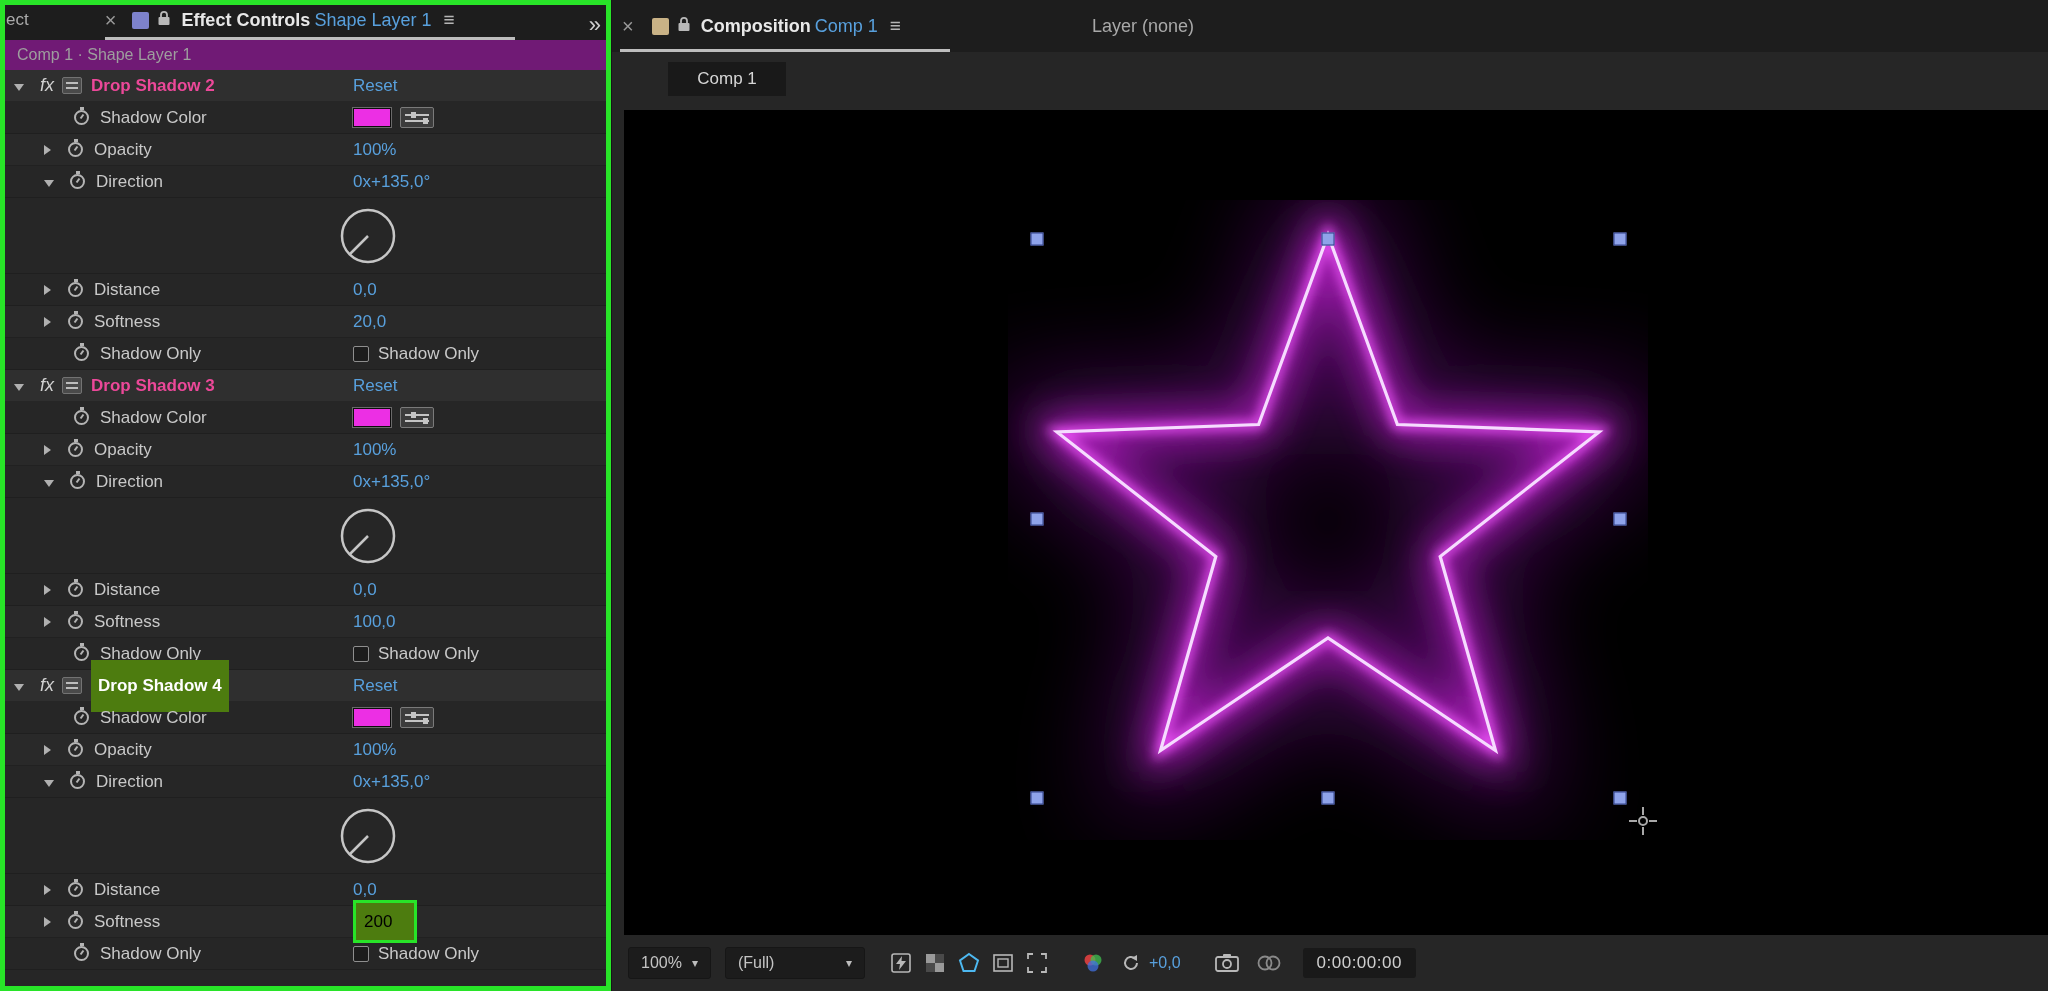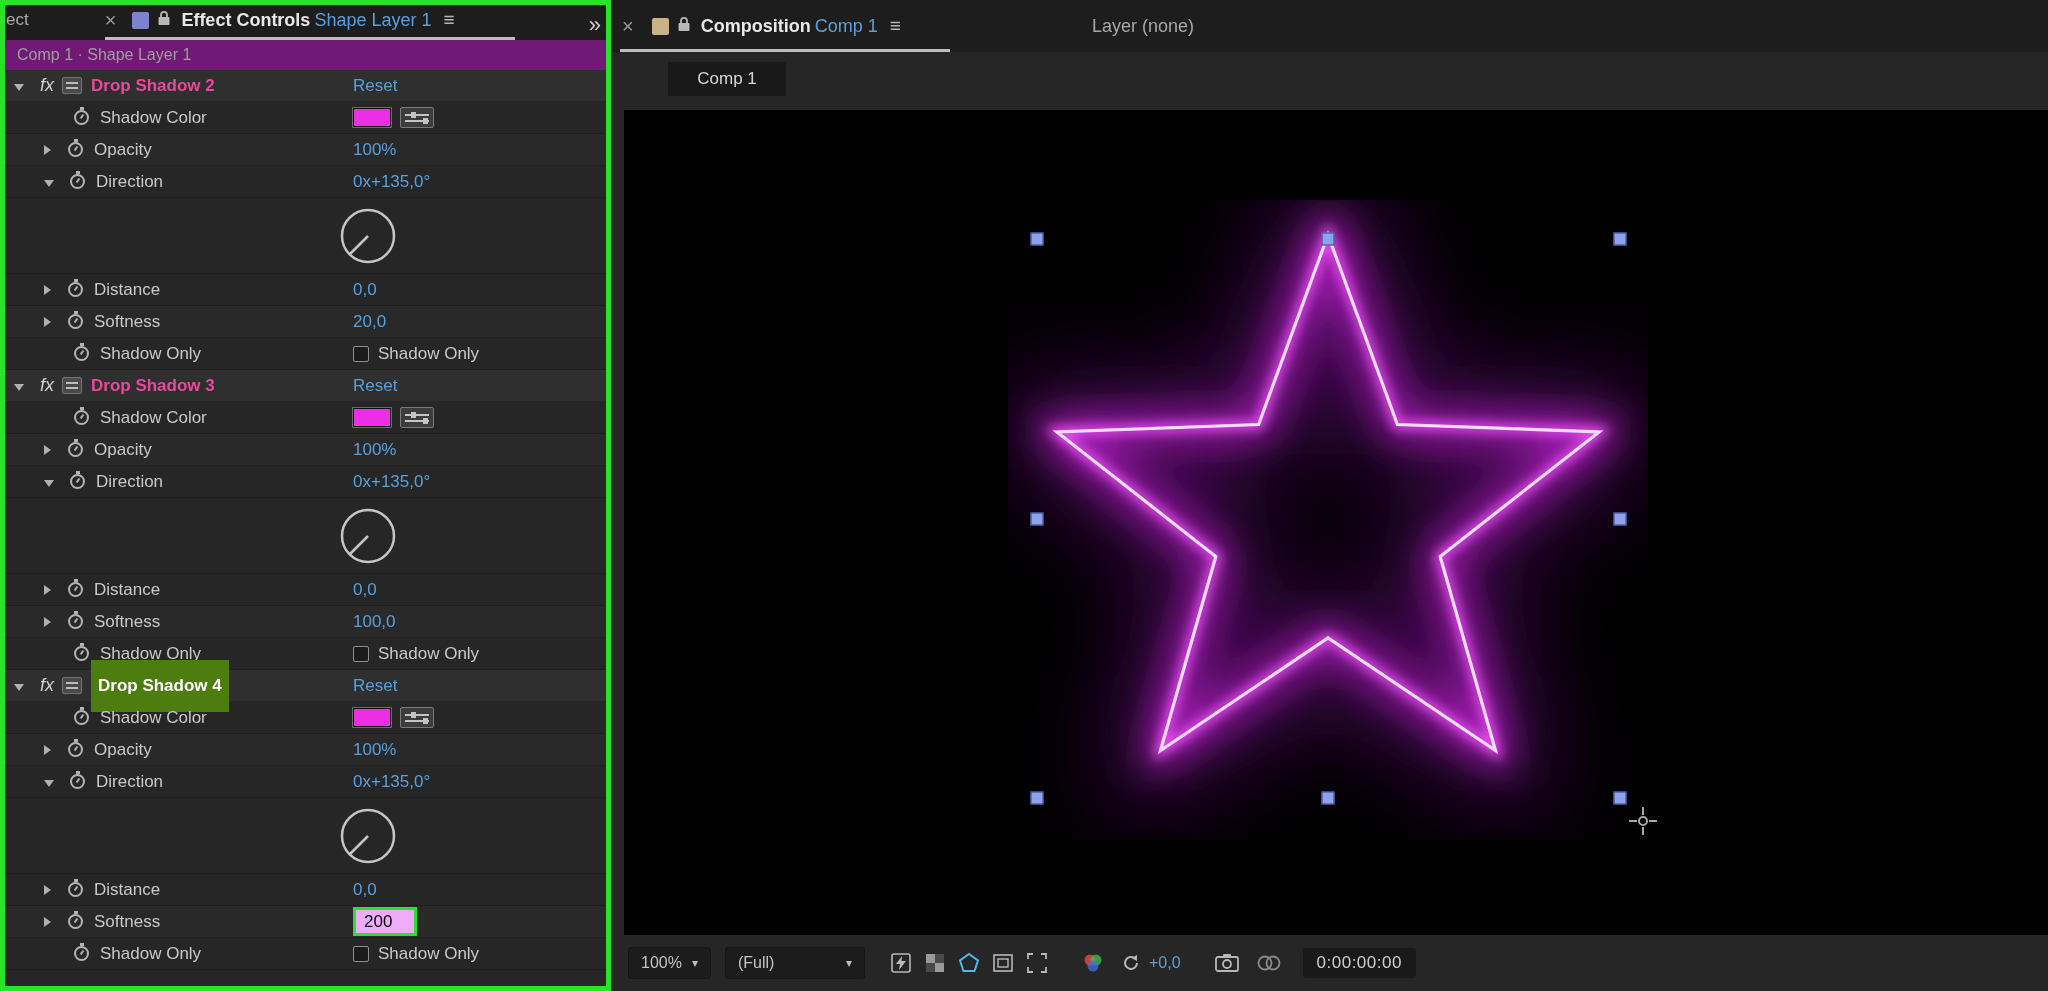--- a/index.html
+++ b/index.html
@@ -64,21 +64,21 @@
     border-radius:2px; display:flex; flex-direction:column; justify-content:center; gap:4px; padding:0 4px; }
   .slider-icon i { position:relative; display:block; height:2px; background:#c4c4c4; }
   .slider-icon i::after { content:""; position:absolute; top:-2px; width:5px; height:6px; background:#c4c4c4; }
   .slider-icon i:nth-child(1)::after { left:6px; }
   .slider-icon i:nth-child(2)::after { left:18px; }
 
   .checkbox { width:16px; height:16px; background:#1c1c1c; border:1px solid #8e8e8e; border-radius:2px; }
 
   .dial-wrap { position:absolute; left:339px; top:7px; }
 
-  .softness-input { width:64px; height:29px; background:#f0abfc; color:#000;
+  .softness-input { width:64px; height:43px; background:#4d7c0f; color:#000;
     border:3px solid var(--highlight-green,#24e424); font-size:17px; padding-left:8px;
     font-family:"Liberation Sans",sans-serif; outline:none; }
 
   
   #right-panel { position:absolute; left:612px; top:0; width:1436px; height:991px; background:#262626; }
   #rp-tabstrip { height:52px; background:#1d1d1d; display:flex; align-items:center;
     color:#ababab; font-size:17px; position:relative; }
   #layer-tab { position:absolute; left:480px; color:#a8a8a8; font-size:18px; }
   #comp-chip { position:absolute; left:56px; top:62px; height:34px; min-width:118px;
     background:#191919; color:#d6d6d6; font-size:17px; display:flex; align-items:center;

